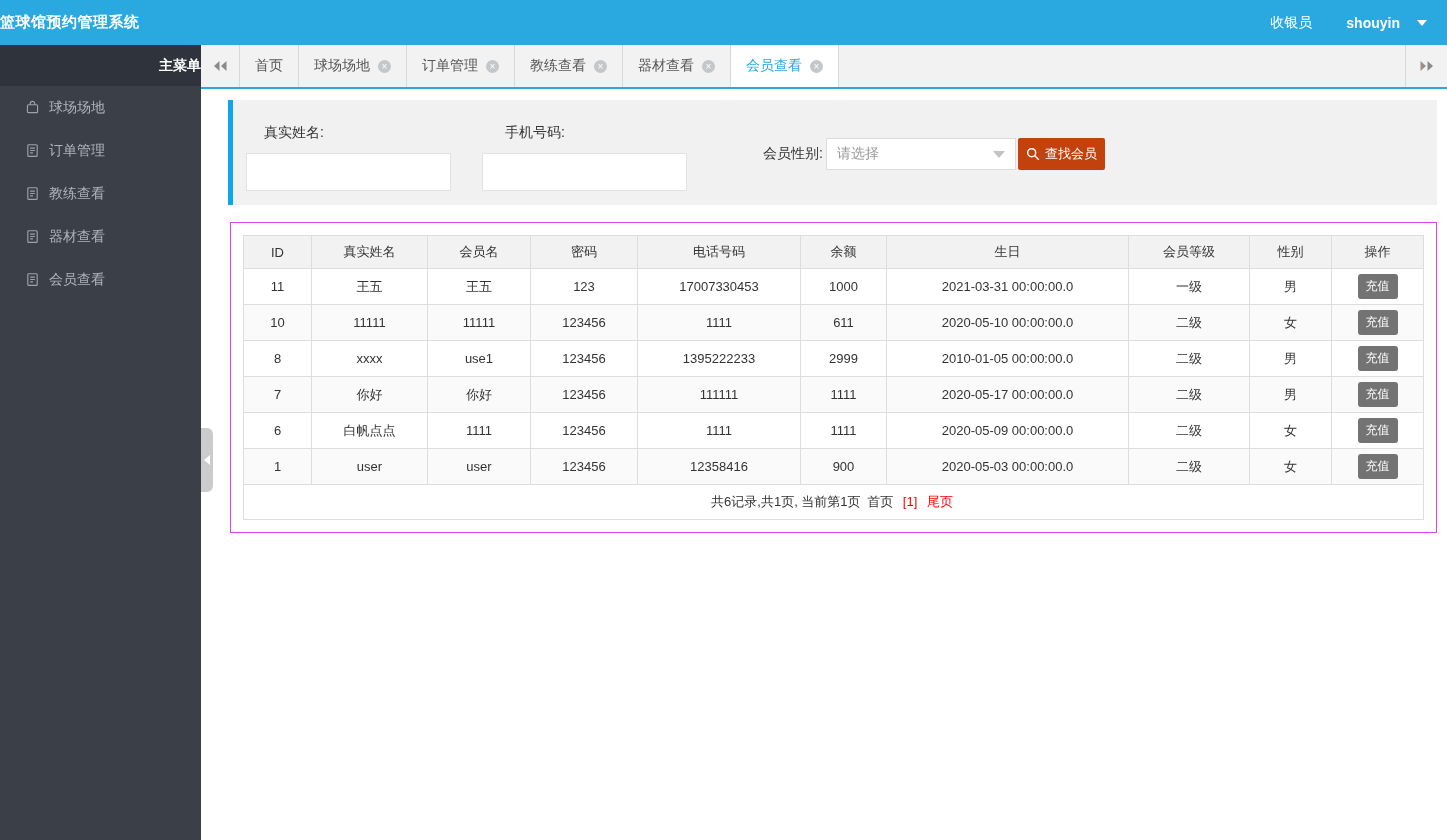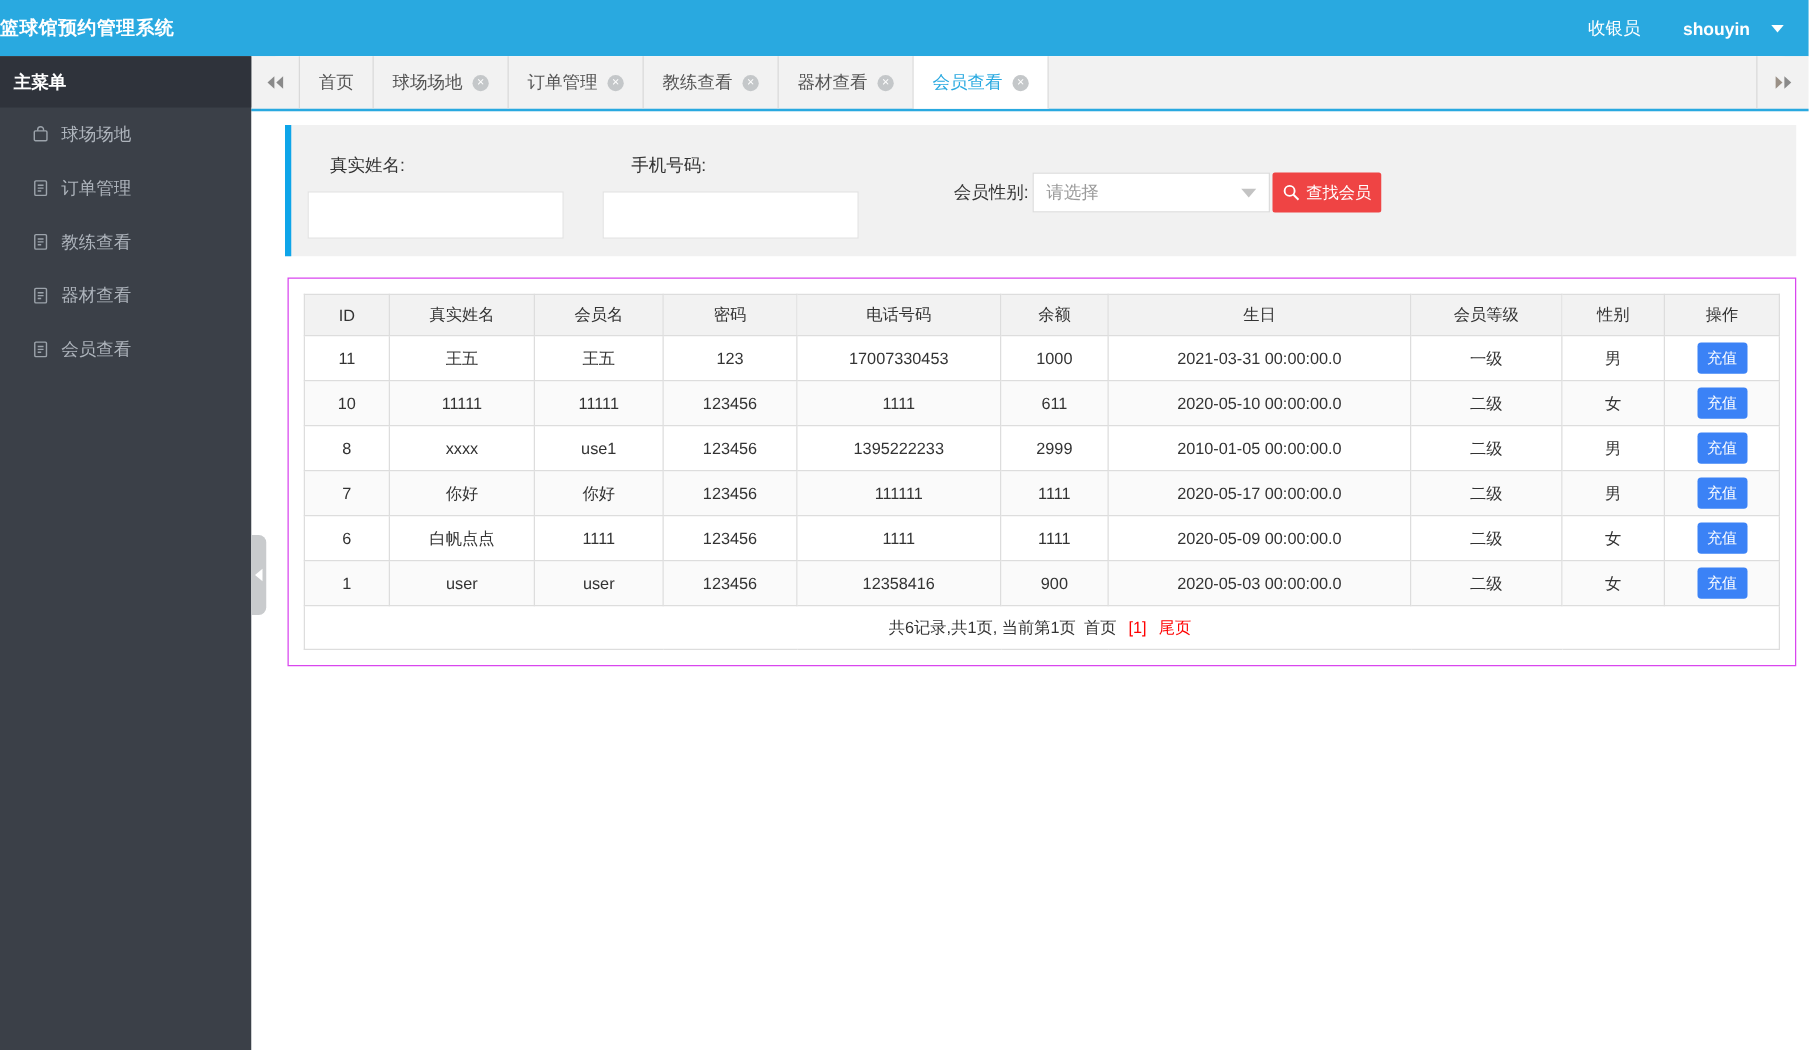--- a/index.html
+++ b/index.html
@@ -8,21 +8,21 @@
 
   
   .app-header { height:45px; background:#29a9e0; display:flex; align-items:center; color:#fff; }
   .app-title { margin-left:0; font-size:15px; font-weight:bold; letter-spacing:0.5px; }
   .header-right { margin-left:auto; margin-right:20px; display:flex; align-items:center; gap:34px; font-size:14px; }
   .user-menu { display:flex; align-items:center; gap:17px; cursor:pointer; font-weight:bold; }
   .caret-down { width:0; height:0; border-left:5px solid transparent; border-right:5px solid transparent; border-top:6px solid #fff; }
 
   
   .layout { display:flex; height:795px; }
-  .sidebar { width:201px; flex:0 0 201px; background:#3b4048; position:relative; z-index:5; }
+  .sidebar { width:201px; flex:0 0 201px; background:#3b4048; position:relative; z-index:5;text-align:right; }
   .sidebar-title { height:41px; line-height:41px; padding-left:11px; background:#2f333b; color:#fff; font-size:14px; font-weight:bold; }
   .menu-item { height:43px; display:flex; align-items:center; padding-left:25px; gap:9px; color:#aeb4bc; font-size:14px; cursor:pointer; }
   .menu-item .mi-icon { color:#9ca3ab; display:flex; }
   .collapse-handle { position:absolute; top:383px; right:-12px; width:12px; height:64px; background:#c9cbcd; border-radius:0 6px 6px 0; display:flex; align-items:center; justify-content:center; cursor:pointer; }
   .tri-left { width:0; height:0; border-top:5px solid transparent; border-bottom:5px solid transparent; border-right:6px solid #fff; }
 
   .main { flex:1; display:flex; flex-direction:column; background:#fff; min-width:0;border-radius:24px; }
 
   
   .tabstrip { height:44px; background:#f2f2f2; border-bottom:2px solid #29a9e0; display:flex; align-items:stretch; }
@@ -39,30 +39,30 @@
   .search-panel .lbl { position:absolute; font-size:14px; color:#333; }
   .lbl1 { left:31px; top:24px; }
   .lbl2 { left:272px; top:24px; }
   .lbl3 { position:absolute; left:530px; top:45px; font-size:14px; color:#333; }
   .inp { position:absolute; top:53px; width:205px; height:38px; border:1px solid #e2e2e2; background:#fff; font-size:14px; padding:0 8px; outline:none; }
   .inp1 { left:13px; }
   .inp2 { left:249px; }
   .select { position:absolute; left:593px; top:38px; width:190px; height:32px; background:#fff; border:1px solid #dcdcdc; display:flex; align-items:center; padding:0 10px; cursor:pointer;gap:17px; }
   .select .ph { color:#9a9a9a; font-size:14px; }
   .sel-arrow { margin-left:auto; width:0; height:0; border-left:6px solid transparent; border-right:6px solid transparent; border-top:7px solid #c3c3c3; }
-  .btn-search { position:absolute; left:785px; top:38px; height:32px; width:87px; background:#ef4444; color:#fff; border:none; font-size:13px; display:flex; align-items:center; justify-content:center; gap:5px; cursor:pointer; border-radius:2px; }
+  .btn-search { position:absolute; left:785px; top:38px; height:32px; width:87px; background:#c2410c; color:#fff; border:none; font-size:13px; display:flex; align-items:center; justify-content:center; gap:5px; cursor:pointer; border-radius:2px; }
 
   
   .table-card { margin:17px 0 0 29px; width:1207px; border:1px solid #d946ef; background:#fff; padding:12px; }
   table { width:100%; border-collapse:collapse; table-layout:fixed; font-size:13px; color:#333; }
   th, td { border:1px solid #ddd; text-align:center; overflow:hidden; }
   th { background:#f2f2f2; height:33px; font-weight:normal; color:#333; }
   td { height:36px; background:#fff; }
   tbody tr:nth-child(even) td { background:#fafafa; }
-  .btn-recharge { background:#3b82f6; color:#fff; border:none; border-radius:3px; padding:4px 8px; font-size:12px; cursor:pointer; }
+  .btn-recharge { background:#737373; color:#fff; border:none; border-radius:3px; padding:4px 8px; font-size:12px; cursor:pointer; }
   tfoot td { height:35px; background:#fff; font-size:13px; }
   .pg { text-decoration:none; color:#333; margin:0 3px; cursor:pointer; }
   .pg.red { color:#ff0000; }
 </style>
 </head>
 <body>
 
 <div class="app">
 
   <header class="app-header">

